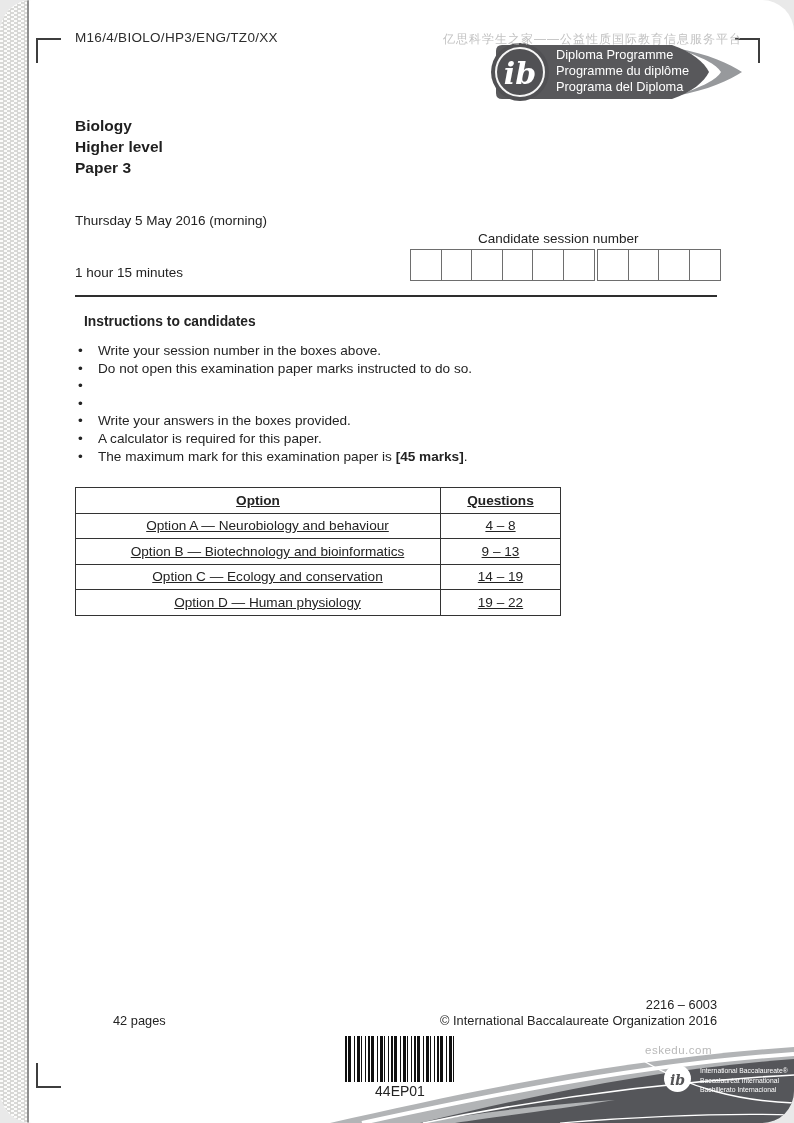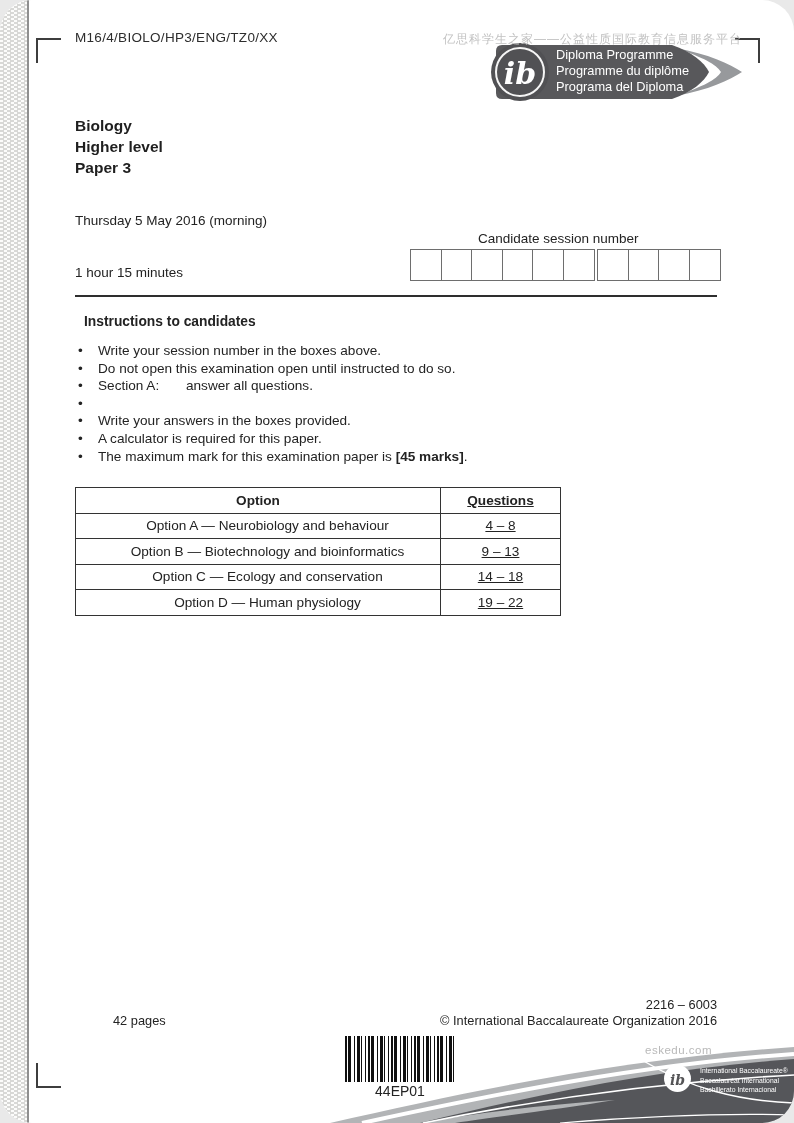--- a/index.html
+++ b/index.html
@@ -56,21 +56,21 @@
   .bullet .dot{width:20px;flex:0 0 20px;padding-left:3px;}
   .bullet .blabel:not(:empty){display:inline-block;width:88px;}
   .bullet .bold{font-weight:bold;}
 
   table.options{
     position:absolute;left:75px;top:487px;border-collapse:collapse;table-layout:fixed;
     font-size:13.6px;color:#232323;
   }
   table.options td,table.options th{border:1.5px solid #333333;height:24.5px;padding:0;}
   table.options th{font-weight:bold;text-align:center;}
-  table.options .c-opt{width:345px;}
+  table.options .c-opt{width:345px;text-decoration:underline;}
   table.options .c-q{width:119px;text-align:center;text-decoration:underline;}
   table.options td.c-opt{padding-left:19px;text-align:center;}
 
   .footer-pages{position:absolute;left:113px;top:1013px;font-size:12.8px;}
   .footer-code{position:absolute;right:77px;top:997px;font-size:12.8px;text-align:right;}
   .footer-copy{position:absolute;right:77px;top:1013px;font-size:12.8px;text-align:right;}
 
   .barcode{
     position:absolute;left:345px;top:1036px;width:110px;height:46px;
     background:repeating-linear-gradient(90deg,
@@ -147,25 +147,24 @@
 
   <div class="instr-head">Instructions to candidates</div>
 
   <div class="bullets">
     <div class="bullet">
       <span class="dot">•</span>
       <span><span class="blabel"></span><span>Write your session number in the boxes above.</span><span class="bold"></span><span></span></span>
     </div>
     <div class="bullet">
       <span class="dot">•</span>
-      <span><span class="blabel"></span><span>Do not open this examination open until instructed to do so.</span><span class="bold"></span><span></span></span>
-    </div>
-    <div class="bullet">
-      <span class="dot">•</span>
-      <span><span class="blabel">Section A:</span><span>answer all questions.</span><span class="bold"></span><span></span></span>
+      <span><span class="blabel"></span><span>Do not open this examination paper marks instructed to do so.</span><span class="bold"></span><span></span></span>
+    </div>
+    <div class="bullet">
+      <span class="dot">•</span>
     </div>
     <div class="bullet">
       <span class="dot">•</span>
     </div>
     <div class="bullet">
       <span class="dot">•</span>
       <span><span class="blabel"></span><span>Write your answers in the boxes provided.</span><span class="bold"></span><span></span></span>
     </div>
     <div class="bullet">
       <span class="dot">•</span>
@@ -186,21 +185,21 @@
     <tr>
       <td class="c-opt">Option A — Neurobiology and behaviour</td>
       <td class="c-q">4 – 8</td>
     </tr>
     <tr>
       <td class="c-opt">Option B — Biotechnology and bioinformatics</td>
       <td class="c-q">9 – 13</td>
     </tr>
     <tr>
       <td class="c-opt">Option C — Ecology and conservation</td>
-      <td class="c-q">14 – 18</td>
+      <td class="c-q">14 – 19</td>
     </tr>
     <tr>
       <td class="c-opt">Option D — Human physiology</td>
       <td class="c-q">19 – 22</td>
     </tr>
   </tbody>
     </table>
 
   <div class="footer-pages">42 pages</div>
   <div class="footer-code">2216 – 6003</div>

